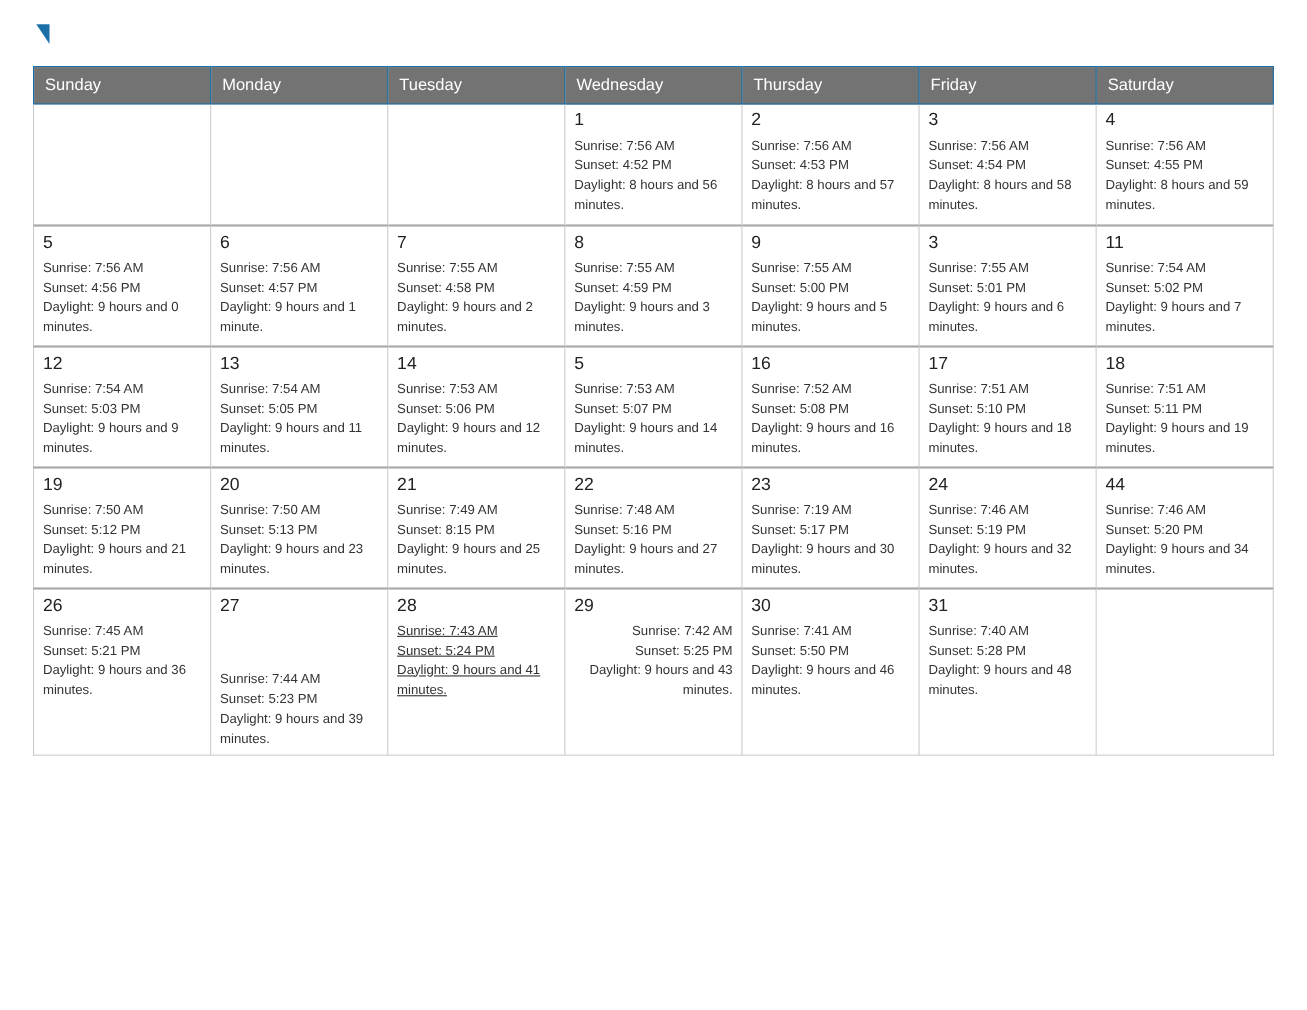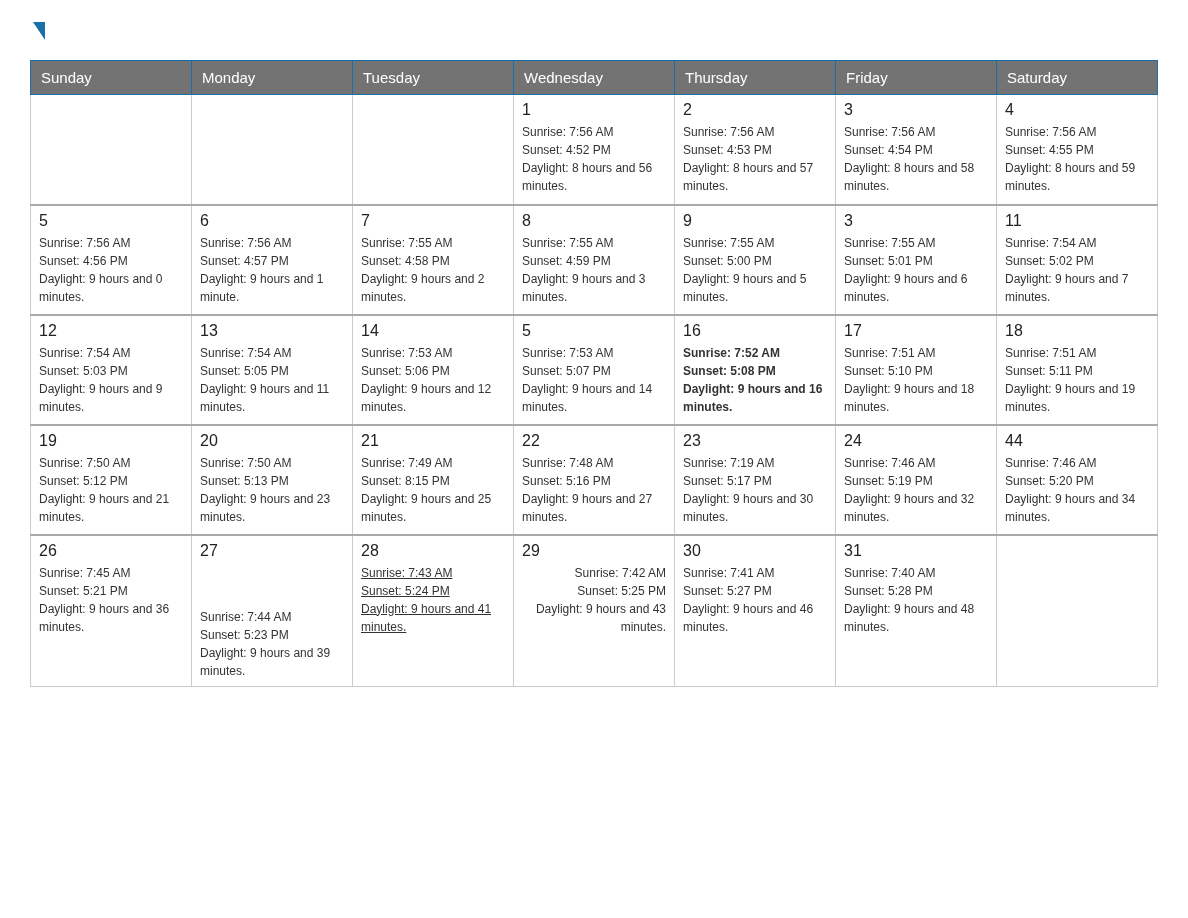--- a/index.html
+++ b/index.html
@@ -223,21 +223,21 @@
 Daylight: 9 hours and 12 minutes.</div>
         </td>
         <td>
           <div class="day-number">5</div>
           <div class="day-info" style="white-space: pre-line;">Sunrise: 7:53 AM
 Sunset: 5:07 PM
 Daylight: 9 hours and 14 minutes.</div>
         </td>
         <td>
           <div class="day-number">16</div>
-          <div class="day-info" style="white-space: pre-line; font-weight: bold;">Sunrise: 7:52 AM
+          <div class="day-info" style="white-space: pre-line;">Sunrise: 7:52 AM
 Sunset: 5:08 PM
 Daylight: 9 hours and 16 minutes.</div>
         </td>
         <td>
           <div class="day-number">17</div>
           <div class="day-info" style="white-space: pre-line;">Sunrise: 7:51 AM
 Sunset: 5:10 PM
 Daylight: 9 hours and 18 minutes.</div>
         </td>
         <td>
@@ -312,21 +312,21 @@
         </td>
         <td>
           <div class="day-number">29</div>
           <div class="day-info" style="white-space: pre-line; text-align: right;">Sunrise: 7:42 AM
 Sunset: 5:25 PM
 Daylight: 9 hours and 43 minutes.</div>
         </td>
         <td>
           <div class="day-number">30</div>
           <div class="day-info" style="white-space: pre-line;">Sunrise: 7:41 AM
-Sunset: 5:27 PM
+Sunset: 5:50 PM
 Daylight: 9 hours and 46 minutes.</div>
         </td>
         <td>
           <div class="day-number">31</div>
           <div class="day-info" style="white-space: pre-line;">Sunrise: 7:40 AM
 Sunset: 5:28 PM
 Daylight: 9 hours and 48 minutes.</div>
         </td>
         <td class="empty-cell"></td>
       </tr>

